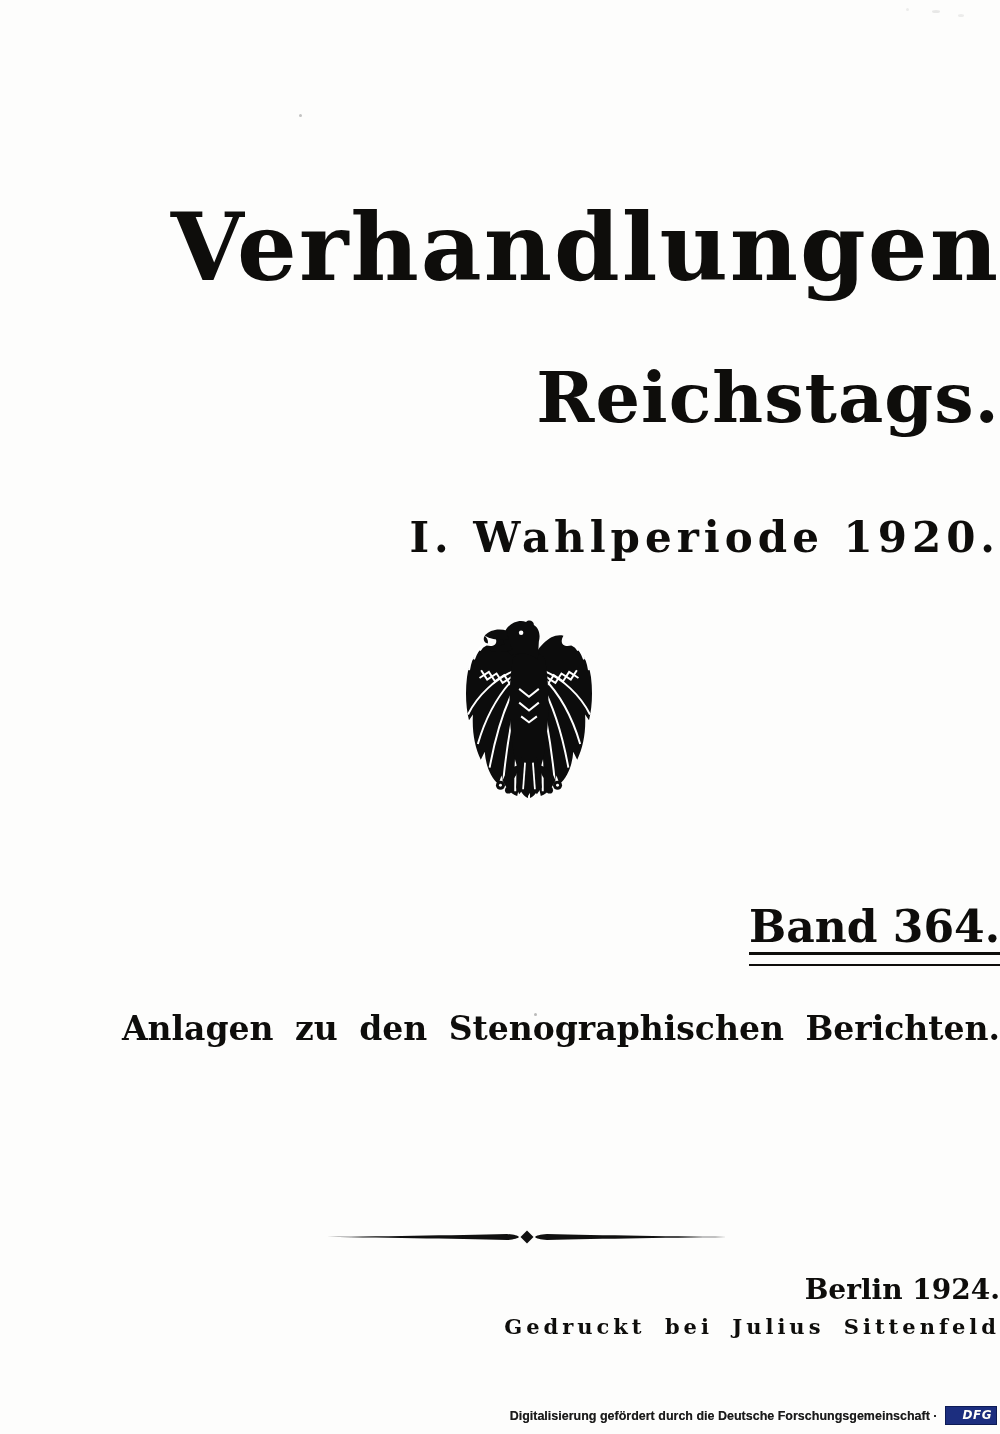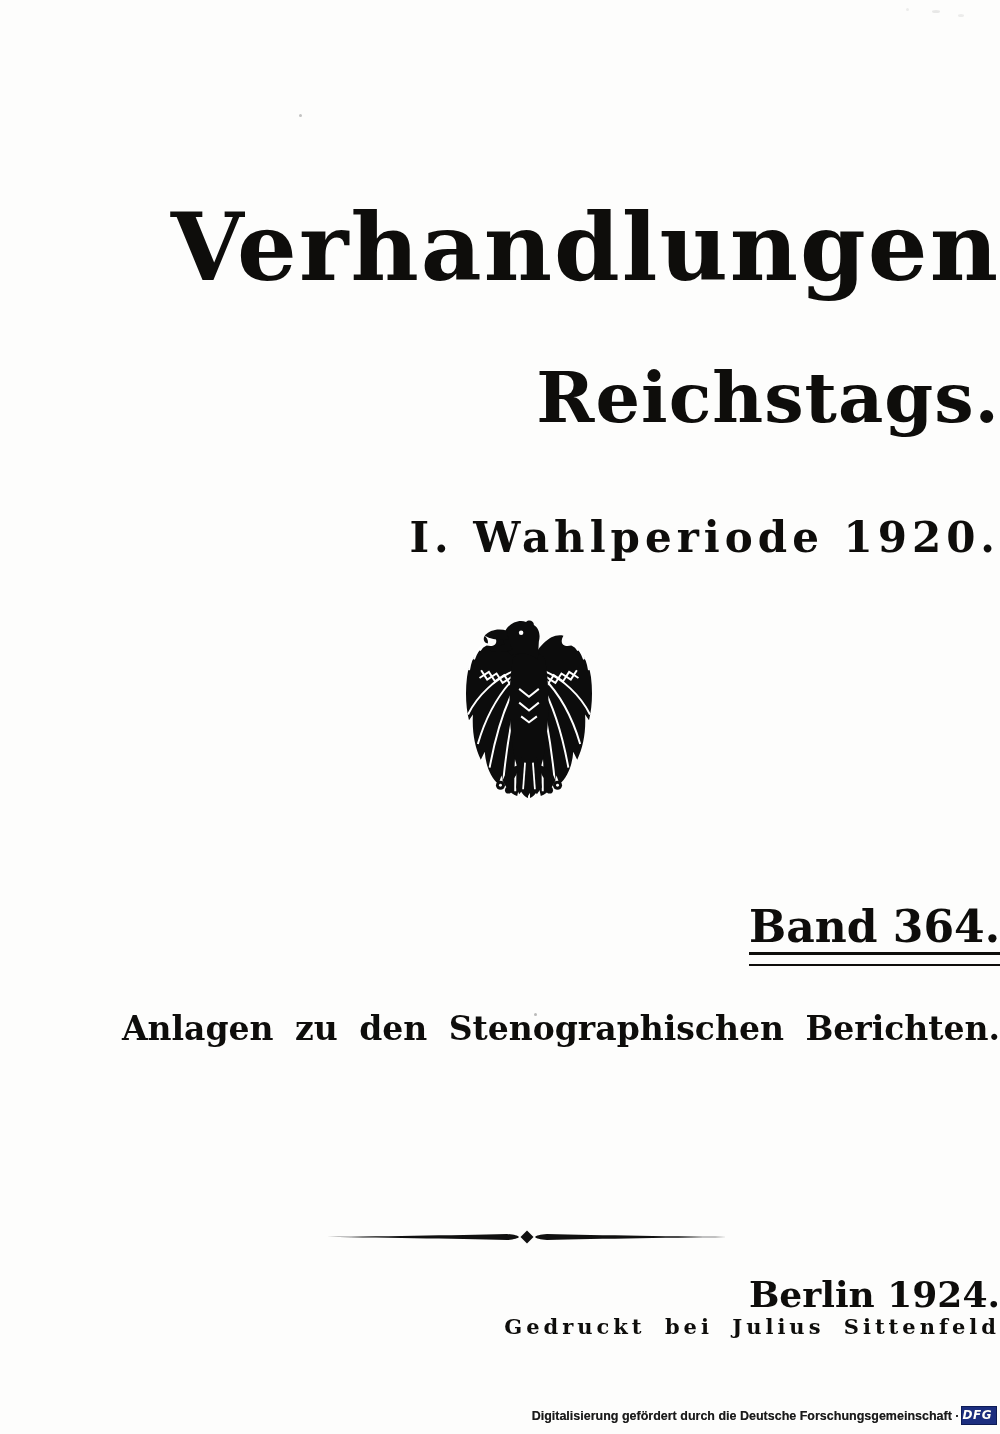--- a/index.html
+++ b/index.html
@@ -12,34 +12,34 @@
   .line{position:absolute;left:0;width:100%;text-align:right;line-height:1;white-space:nowrap}
   .t-main   {top:200px;font-size:94px;font-weight:bold;letter-spacing:2px}
   .t-conn   {top:322px;font-size:40px;font-weight:bold}
   .t-reich  {top:363px;font-size:70px;font-weight:bold;letter-spacing:1px}
   .t-period {top:517px;font-size:42px;font-weight:bold;letter-spacing:5px}
   .t-band   {top:905px;font-size:44px;font-weight:bold}
   .band-box{display:inline-block}
   .band-rule{height:9px;border-top:3.5px solid #0e0d0b;border-bottom:2.5px solid #0e0d0b;margin-top:3px}
   .t-annex  {top:1012px;font-size:33px;font-weight:bold;word-spacing:10px}
   .t-range  {top:1096px;font-size:27px;font-weight:bold;word-spacing:5px}
-  .t-city   {top:1276px;font-size:36px;font-weight:bold}
+  .t-city   {top:1276px;font-size:28px;font-weight:bold}
   .t-printer{top:1316px;font-size:21px;font-weight:bold;letter-spacing:4px;word-spacing:8px}
   .t-addr   {top:1348px;font-size:19px;font-weight:bold}
   .eagle{position:absolute;left:401px;top:620px;width:148px;height:182px}
   .divider{position:absolute;top:1230px;left:50%;transform:translateX(-50%)}
   .footer-credit{
-    position:absolute;right:3px;top:1406px;display:flex;align-items:center;gap:2px;
+    position:absolute;right:3px;top:1406px;display:flex;align-items:center;gap:8px;
     font-family:"Liberation Sans", sans-serif;font-size:12.5px;font-weight:bold;color:#1b1b1b;
     text-shadow:0 0 .4px rgba(0,0,0,.55);
   }
   .dfg-box{
     background:#1c2e7f;color:#ffffff;border:1px solid #0d1b55;
     font:bold italic 12px "DejaVu Sans", sans-serif;letter-spacing:.5px;
-    padding:2px 4px 3px 0;line-height:1;
+    padding:2px 4px 3px 16px;line-height:1;
   }
   .speck{position:absolute;background:#555;border-radius:50%}
   .s1{left:932px;top:10px;width:8px;height:3px;opacity:.12}
   .s2{left:958px;top:14px;width:6px;height:3px;opacity:.10}
   .s3{left:906px;top:8px;width:3px;height:3px;opacity:.10}
   .s4{left:299px;top:114px;width:3px;height:3px;opacity:.35}
   .s5{left:534px;top:1013px;width:3px;height:3px;opacity:.40}
 </style>
 </head>
 <body>

